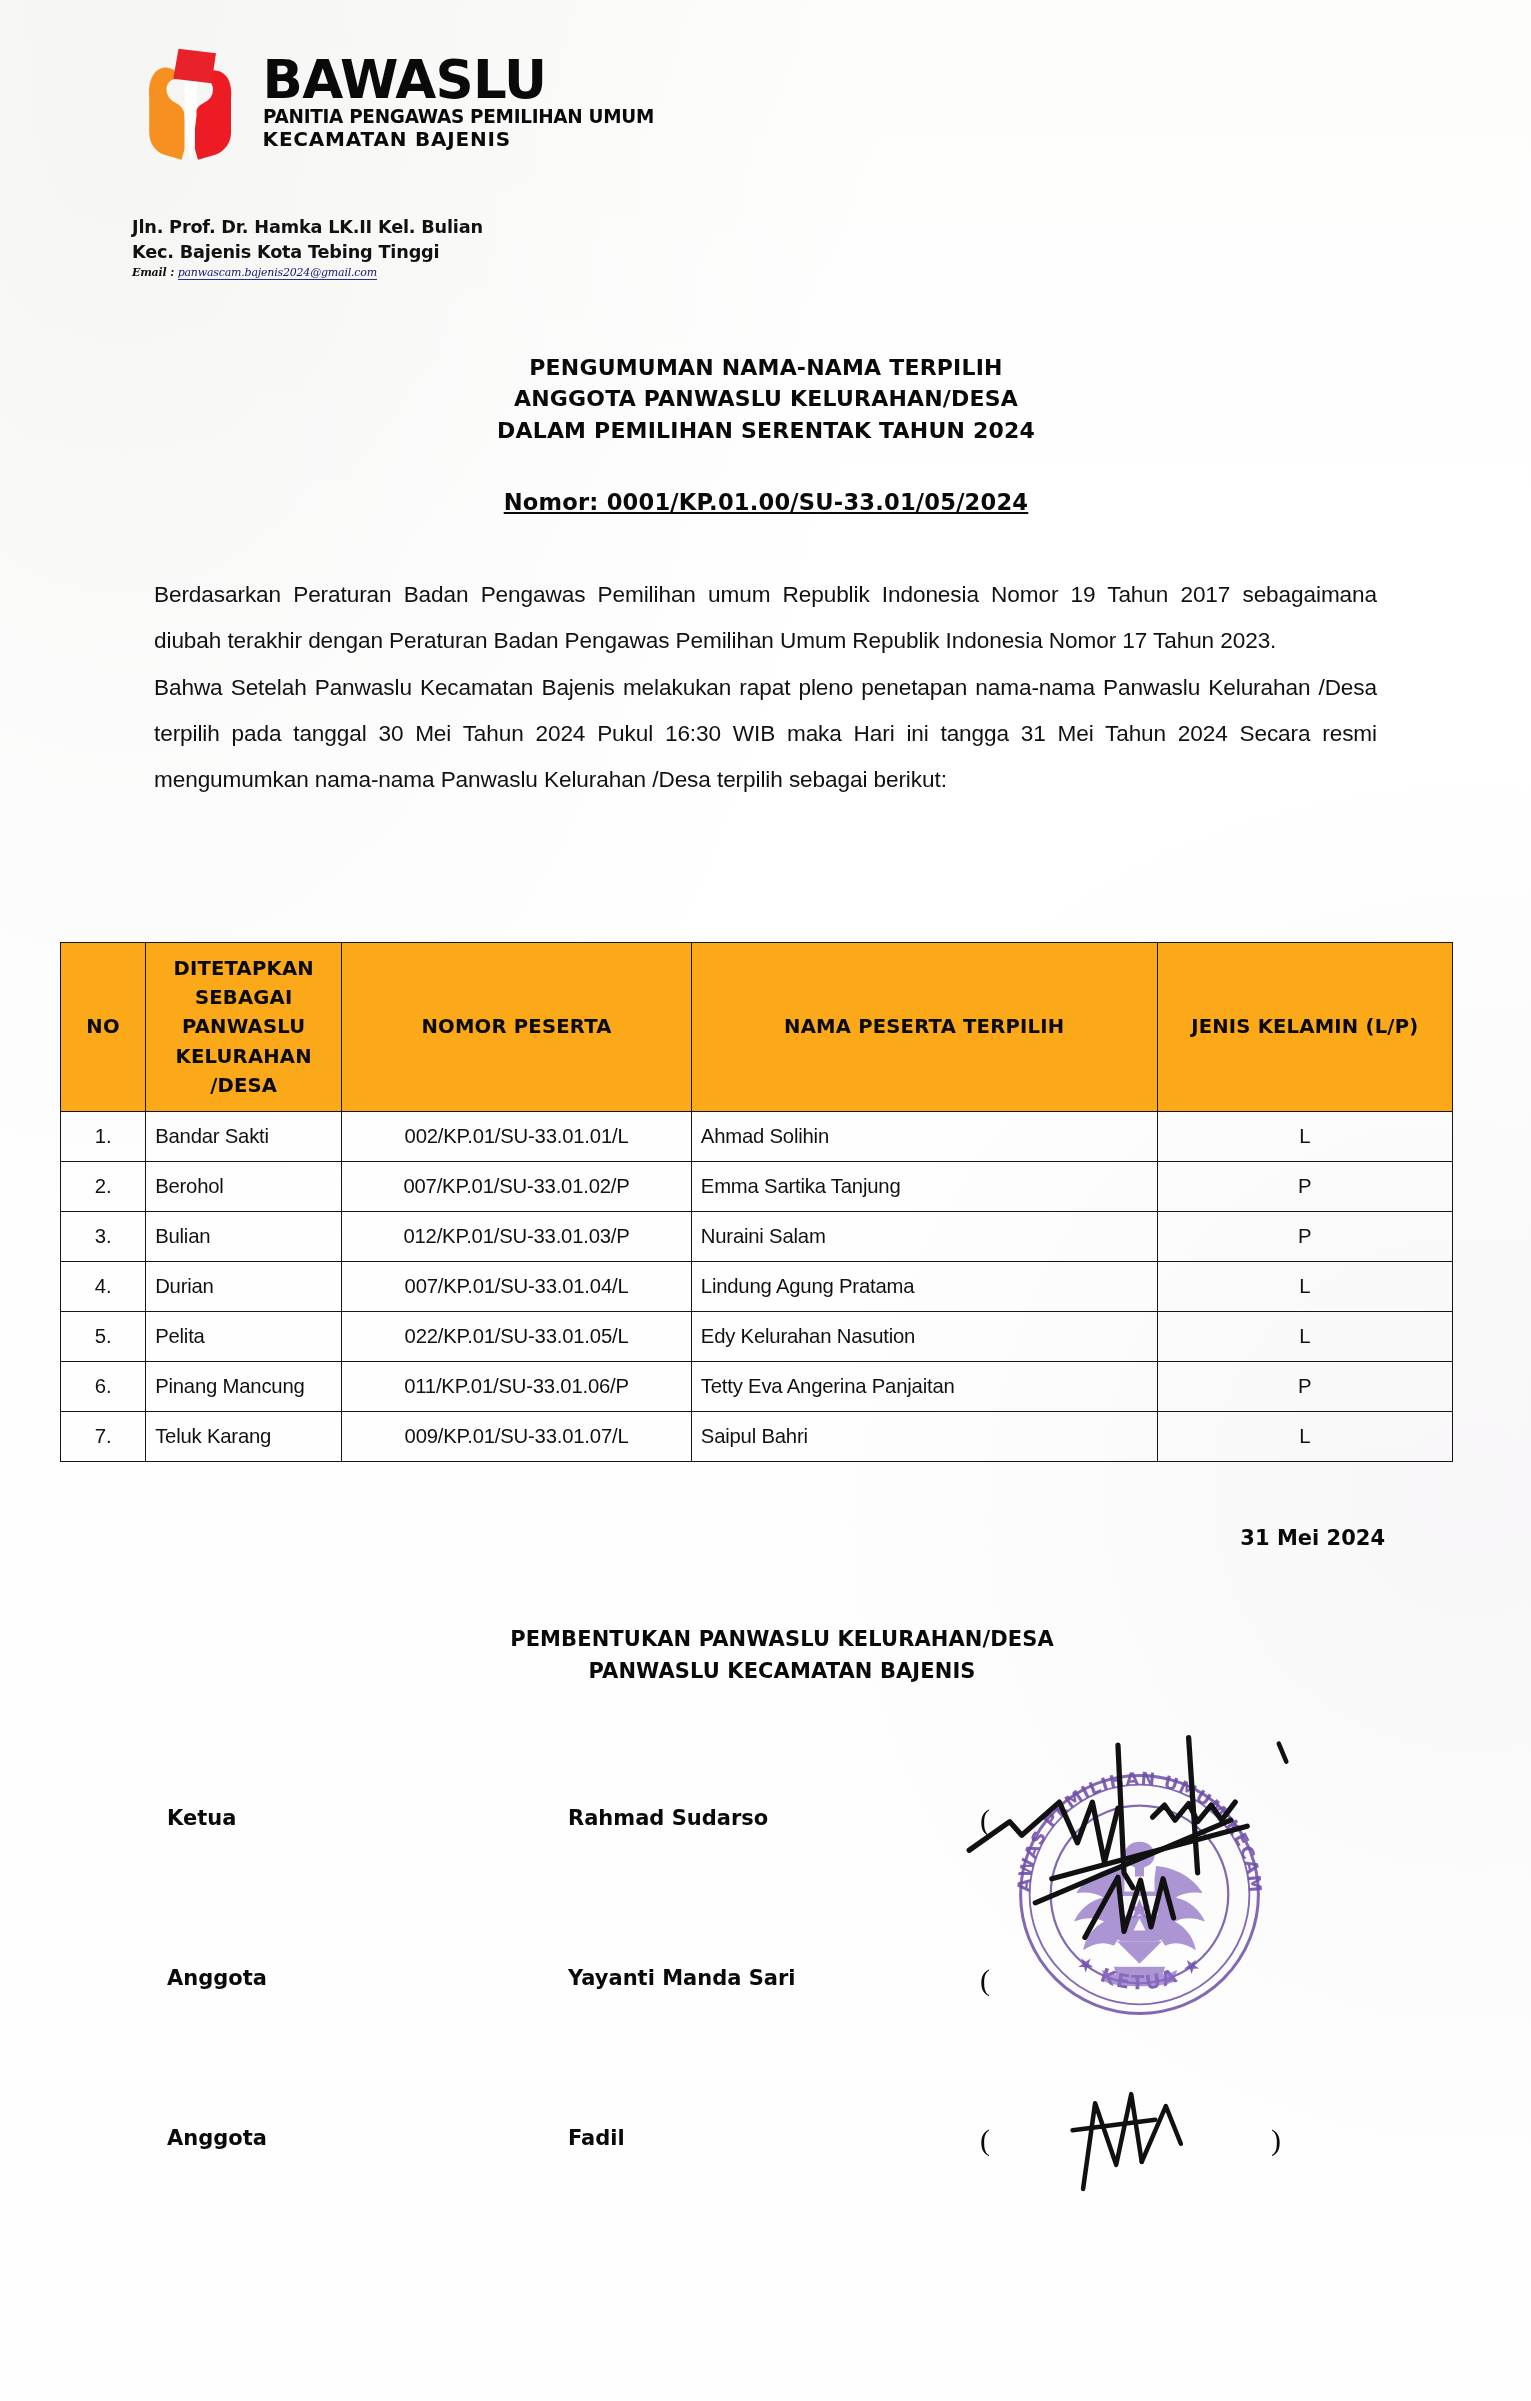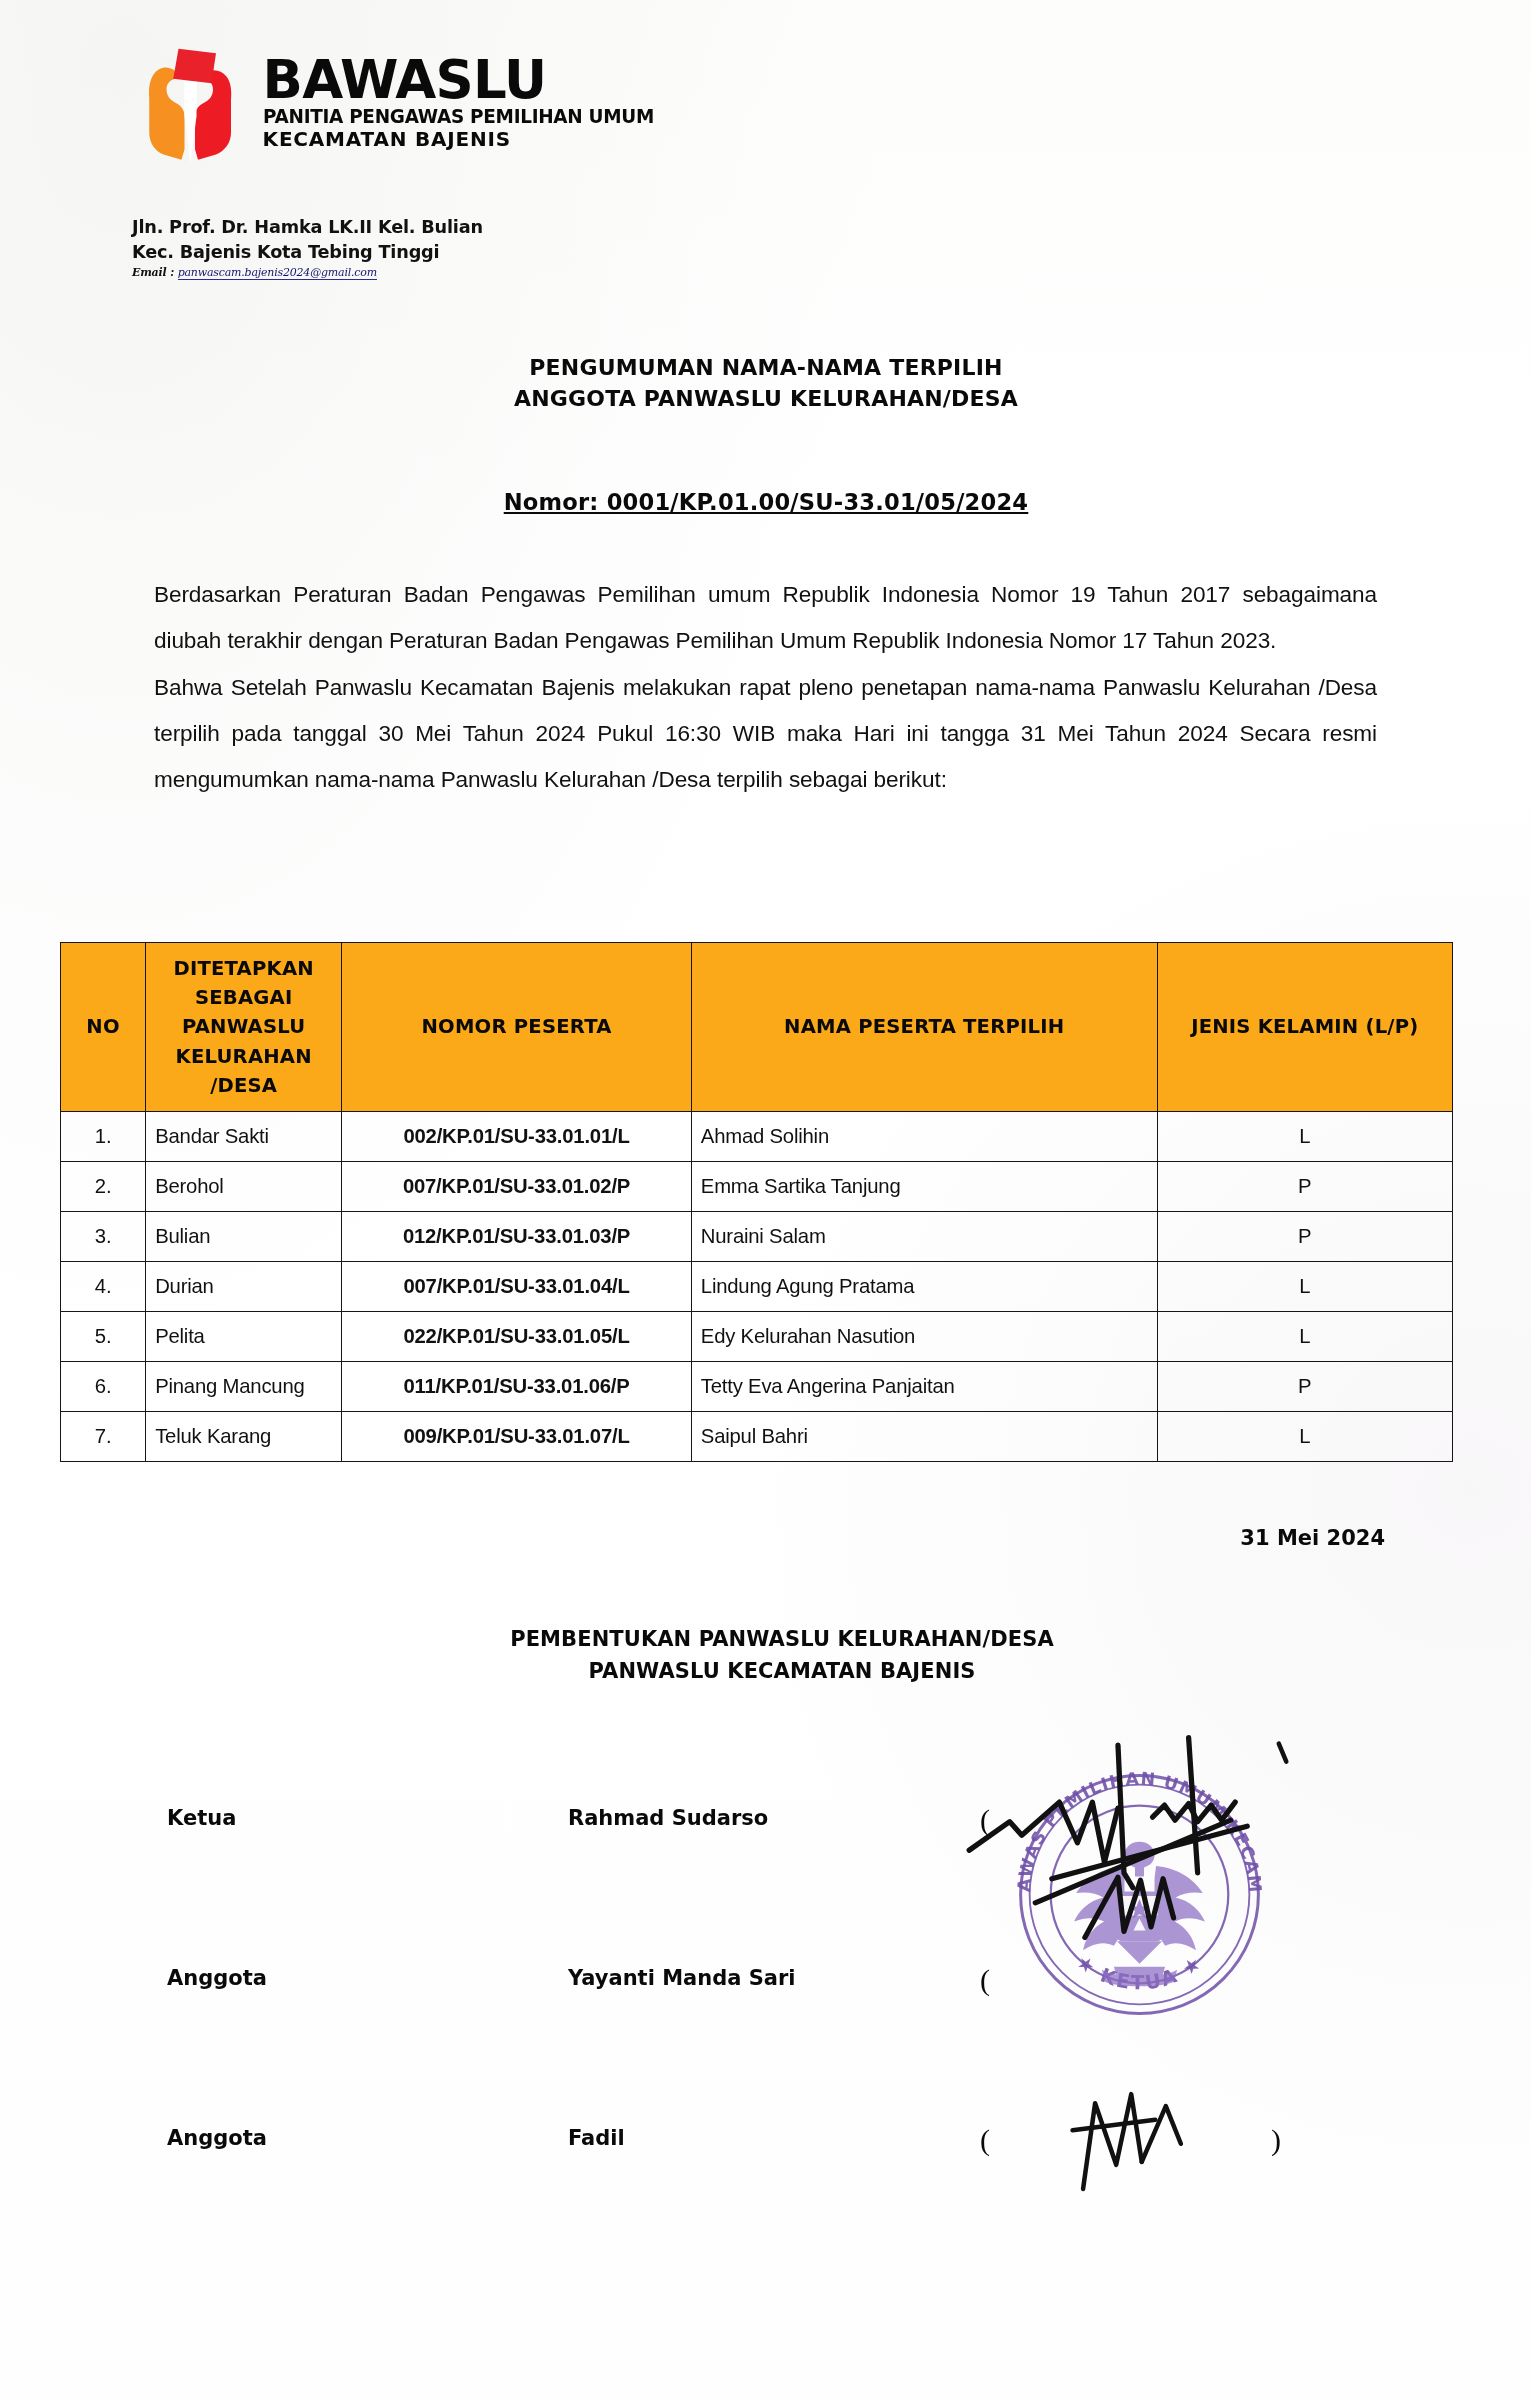--- a/index.html
+++ b/index.html
@@ -191,21 +191,21 @@
     color: #111;
     height: 50px;
     padding: 3px 9px;
     vertical-align: middle;
     letter-spacing: -0.2px;
   }
 
   td.c-no, th.c-no { text-align: center; }
   td.c-no { font-weight: normal; }
   td.c-desa { text-align: left; }
-  td.c-nomor { text-align: center; font-weight: bold; letter-spacing: -0.5px; }
+  td.c-nomor { text-align: center; font-weight: normal; letter-spacing: -0.5px; }
   td.c-nama  { text-align: left; }
   td.c-jk    { text-align: center; }
 
   
   #sign-date {
     position: absolute;
     right: 147px;
     top: 1526px;
     font-family: "DejaVu Sans", sans-serif;
     font-weight: bold;
@@ -330,20 +330,21 @@
 
   <div id="address">
     <div>Jln. Prof. Dr. Hamka LK.II Kel. Bulian</div>
     <div>Kec. Bajenis Kota Tebing Tinggi</div>
     <div class="email-line"><span>Email : </span><span class="email-addr">panwascam.bajenis2024@gmail.com</span></div>
   </div>
 
   <div id="title-block">
     <div class="tline">PENGUMUMAN NAMA-NAMA TERPILIH</div>
     <div class="tline">ANGGOTA PANWASLU KELURAHAN/DESA</div>
+    <div class="tline">DALAM PEMILIHAN SERENTAK TAHUN 2024</div>
   </div>
 
   <div id="doc-number">Nomor: 0001/KP.01.00/SU-33.01/05/2024</div>
 
   <div id="body-text">
     <p>Berdasarkan Peraturan Badan Pengawas Pemilihan umum Republik Indonesia Nomor 19 Tahun 2017 sebagaimana diubah terakhir dengan Peraturan Badan Pengawas Pemilihan Umum Republik Indonesia Nomor 17 Tahun 2023.</p>
     <p>Bahwa Setelah Panwaslu Kecamatan Bajenis melakukan rapat pleno penetapan nama-nama Panwaslu Kelurahan /Desa terpilih pada tanggal 30 Mei Tahun 2024 Pukul 16:30 WIB maka Hari ini tangga 31 Mei Tahun 2024 Secara resmi mengumumkan nama-nama Panwaslu Kelurahan /Desa terpilih sebagai berikut:</p>
   </div>
 
   <div id="table-wrap">

